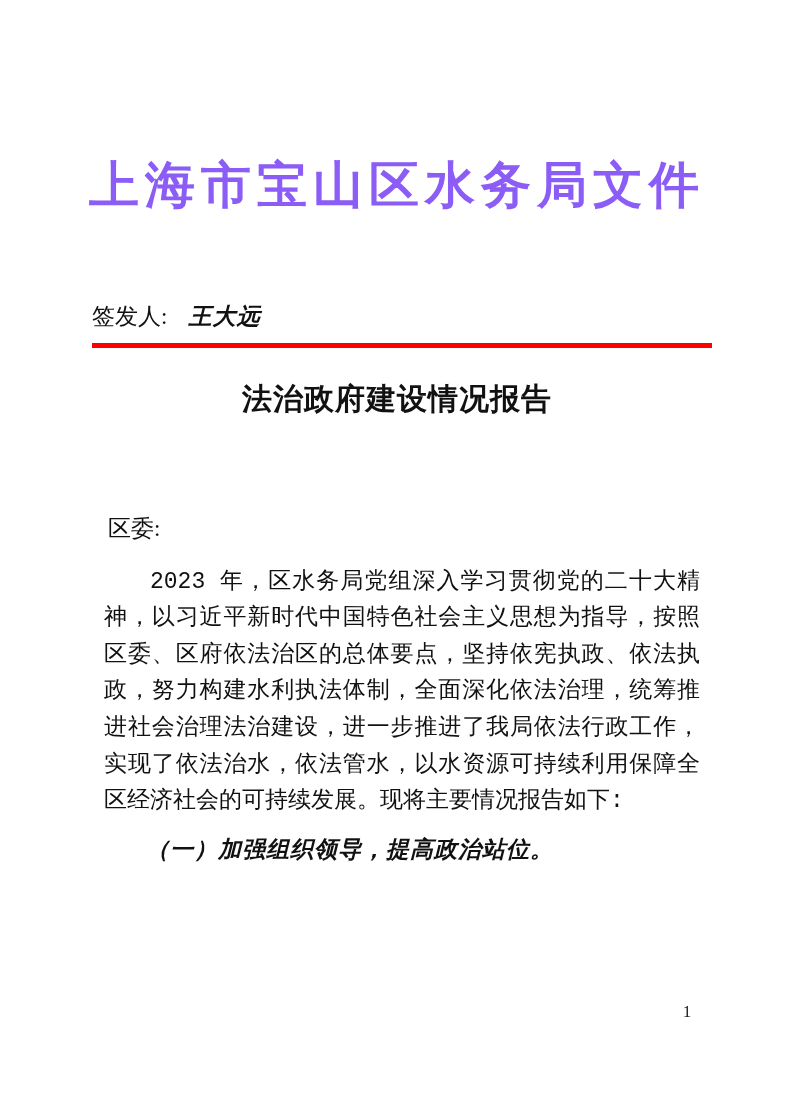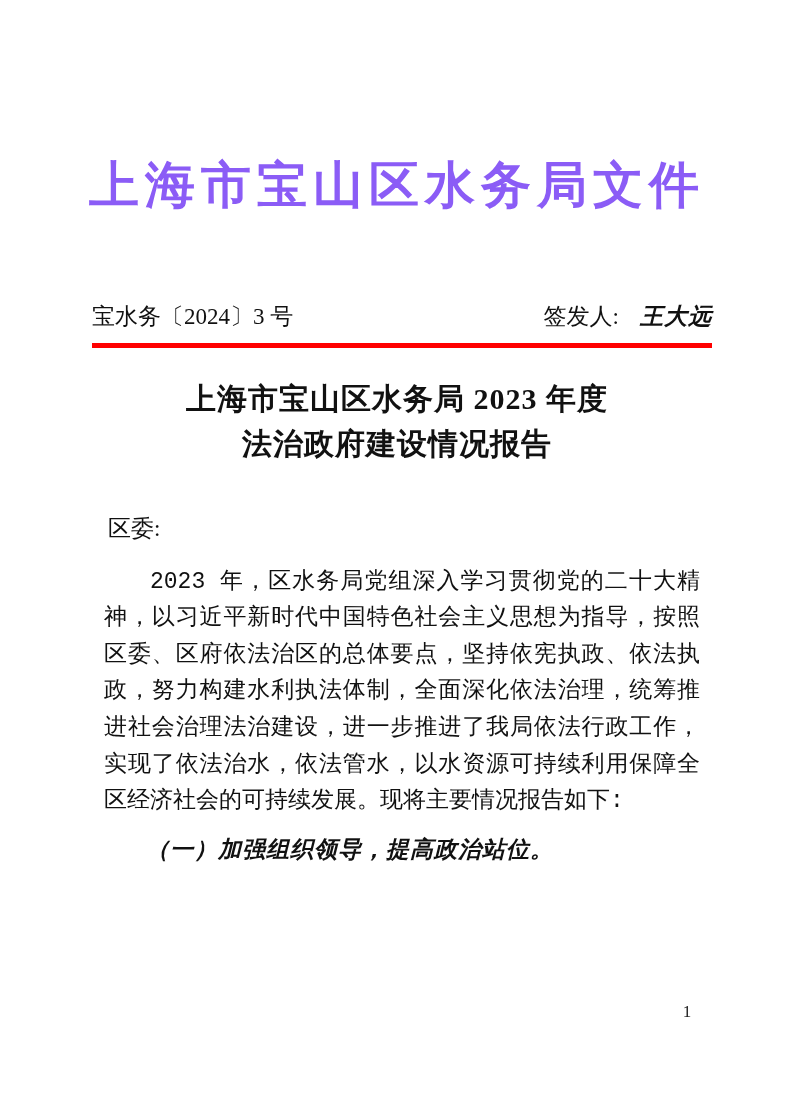--- a/index.html
+++ b/index.html
@@ -107,30 +107,28 @@
   }
 </style>
 </head>
 <body>
 
 <div class="page" style="background: rgb(255, 255, 255);">
 
   <div class="red-header" style="color: #8b5cf6;">上海市宝山区水务局文件</div>
 
   <div class="doc-info">
-    <span class="doc-number">宝水务〔2024〕3 号</span>
     <span class="signer">
       <span>签发人:</span><span class="signer-name">王大远</span>
     </span>
   </div>
 
   <div class="red-rule" style="background: rgb(255, 0, 0);"></div>
 
   <div class="doc-title">
-    <div>上海市宝山区水务局 2023 年度</div>
     <div>法治政府建设情况报告</div>
   </div>
 
   <div class="body-text">
     <p class="no-indent">区委:</p>
     <p class="indent">2023 年，区水务局党组深入学习贯彻党的二十大精神，以习近平新时代中国特色社会主义思想为指导，按照区委、区府依法治区的总体要点，坚持依宪执政、依法执政，努力构建水利执法体制，全面深化依法治理，统筹推进社会治理法治建设，进一步推进了我局依法行政工作，实现了依法治水，依法管水，以水资源可持续利用保障全区经济社会的可持续发展。现将主要情况报告如下:</p>
     <p class="sub-heading">（一）加强组织领导，提高政治站位。</p>
   </div>
 
   <div class="page-number">1</div>

